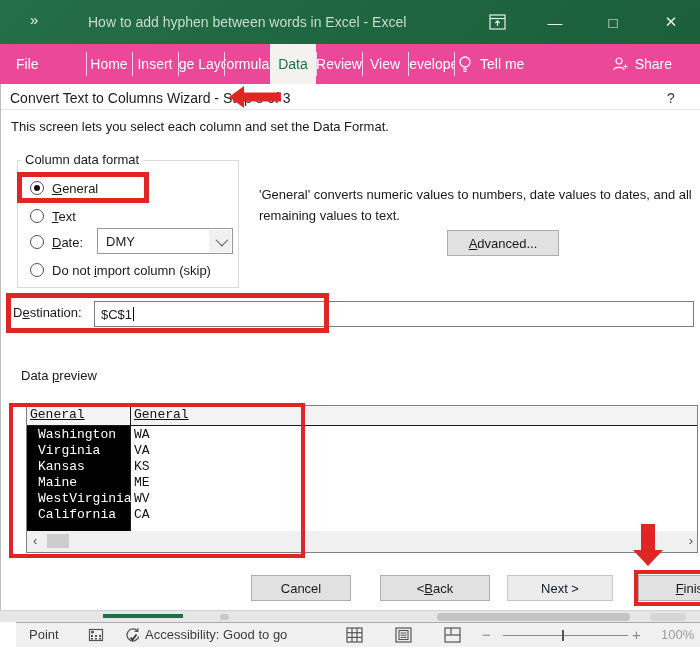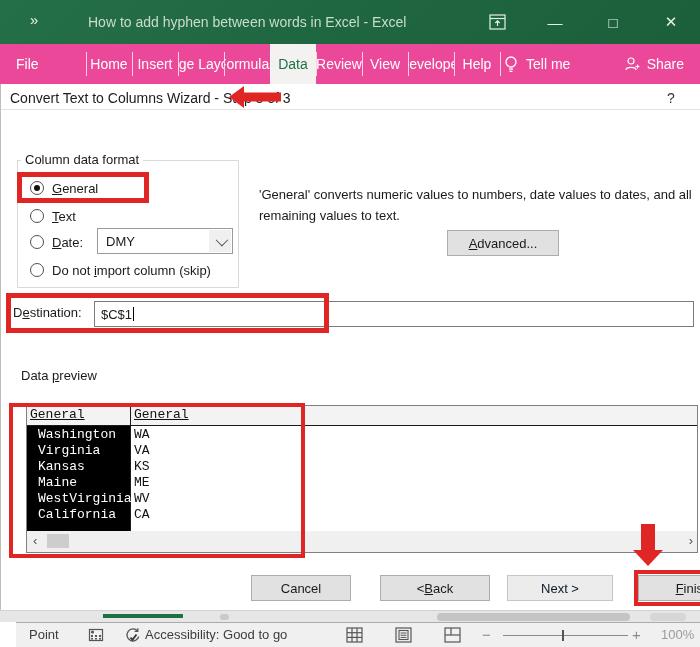--- a/index.html
+++ b/index.html
@@ -23,21 +23,21 @@
   .rtab{position:relative;display:flex;align-items:center;justify-content:center;
     white-space:nowrap;overflow:hidden;flex:0 0 auto;}
   .rtab::before{content:"";position:absolute;left:0;top:8px;bottom:8px;width:1px;background:rgba(255,255,255,.75);}
   .rtab.file{width:70px;justify-content:flex-start;padding-left:16px;}
   .rtab.file::before{display:none;}
   .rtab.std{width:46px;}
   .rtab.active{background:#f3f2f1;color:#1e7145;}
   .tellme{position:relative;display:flex;align-items:center;gap:8px;padding:0 14px 0 4px;flex:0 0 auto;}
   .tellme::before{content:"";position:absolute;left:0;top:8px;bottom:8px;width:1px;background:rgba(255,255,255,.75);}
   .spacer{flex:1 1 auto;}
-  .share{display:flex;align-items:center;gap:6px;padding-right:16px;flex:0 0 auto;}
+  .share{display:flex;align-items:center;gap:6px;padding-right:28px;flex:0 0 auto;}
 
   
   .dialog{position:absolute;left:0;top:84px;width:700px;height:526px;background:#fff;
     border-left:1px solid #bdbdbd;box-sizing:border-box;font-size:13px;color:#1a1a1a;}
   .dlg-title{position:absolute;left:9px;top:6px;font-size:14px;color:#1c1c1c;white-space:nowrap;}
   .dlg-help{position:absolute;left:660px;top:4px;font-size:14px;color:#333;padding:2px 6px;}
   .dlg-sep{position:absolute;left:0;top:25px;width:700px;height:0;border-top:1px solid #e3e3e3;}
   .intro{position:absolute;left:10px;top:35px;white-space:nowrap;}
 
   .groupbox{position:absolute;left:16px;top:76px;width:222px;height:128px;
@@ -148,21 +148,20 @@
   <div class="tabs">
     <div class="rtab file">File</div>
     <div class="rtab std">Home</div>
     <div class="rtab std">Insert</div>
     <div class="rtab std">Page Layout</div>
     <div class="rtab std">Formulas</div>
     <div class="rtab std active">Data</div>
     <div class="rtab std">Review</div>
     <div class="rtab std">View</div>
     <div class="rtab std">Developer</div>
-    <div class="rtab std">Help</div>
     <div class="tellme">
       <svg width="14" height="18" viewBox="0 0 14 18">
         <circle cx="7" cy="7" r="5" fill="none" stroke="#fff" stroke-width="1.3"></circle>
         <line x1="5" y1="14" x2="9" y2="14" stroke="#fff" stroke-width="1.3"></line>
         <line x1="5.5" y1="16.3" x2="8.5" y2="16.3" stroke="#fff" stroke-width="1.3"></line>
       </svg>
       <span>Tell me</span>
     </div>
     <div class="spacer"></div>
     <div class="share">
@@ -177,20 +176,21 @@
 
   <div class="dialog">
     <div class="dlg-title">Convert Text to Columns Wizard - Step 3 of 3</div>
     <div class="dlg-help">?</div>
     <div class="dlg-sep"></div>
 
     <svg class="redarrow ra-title" width="52" height="22" viewBox="0 0 52 22">
       <polygon points="0,11 15,0 15,6.5 52,6.5 52,15.5 15,15.5 15,22" fill="#e02525"></polygon>
     </svg>
 
+    <div class="intro">This screen lets you select each column and set the Data Format.</div>
 
     <div class="groupbox">
       <div class="legend">Column data format</div>
 
       <div class="radio-row" style="top:17px;">
         <span class="rdot sel"></span>
         <span><span></span><span class="u">G</span><span>eneral</span></span>
       </div>
 
       <div class="radio-row" style="top:45px;">

